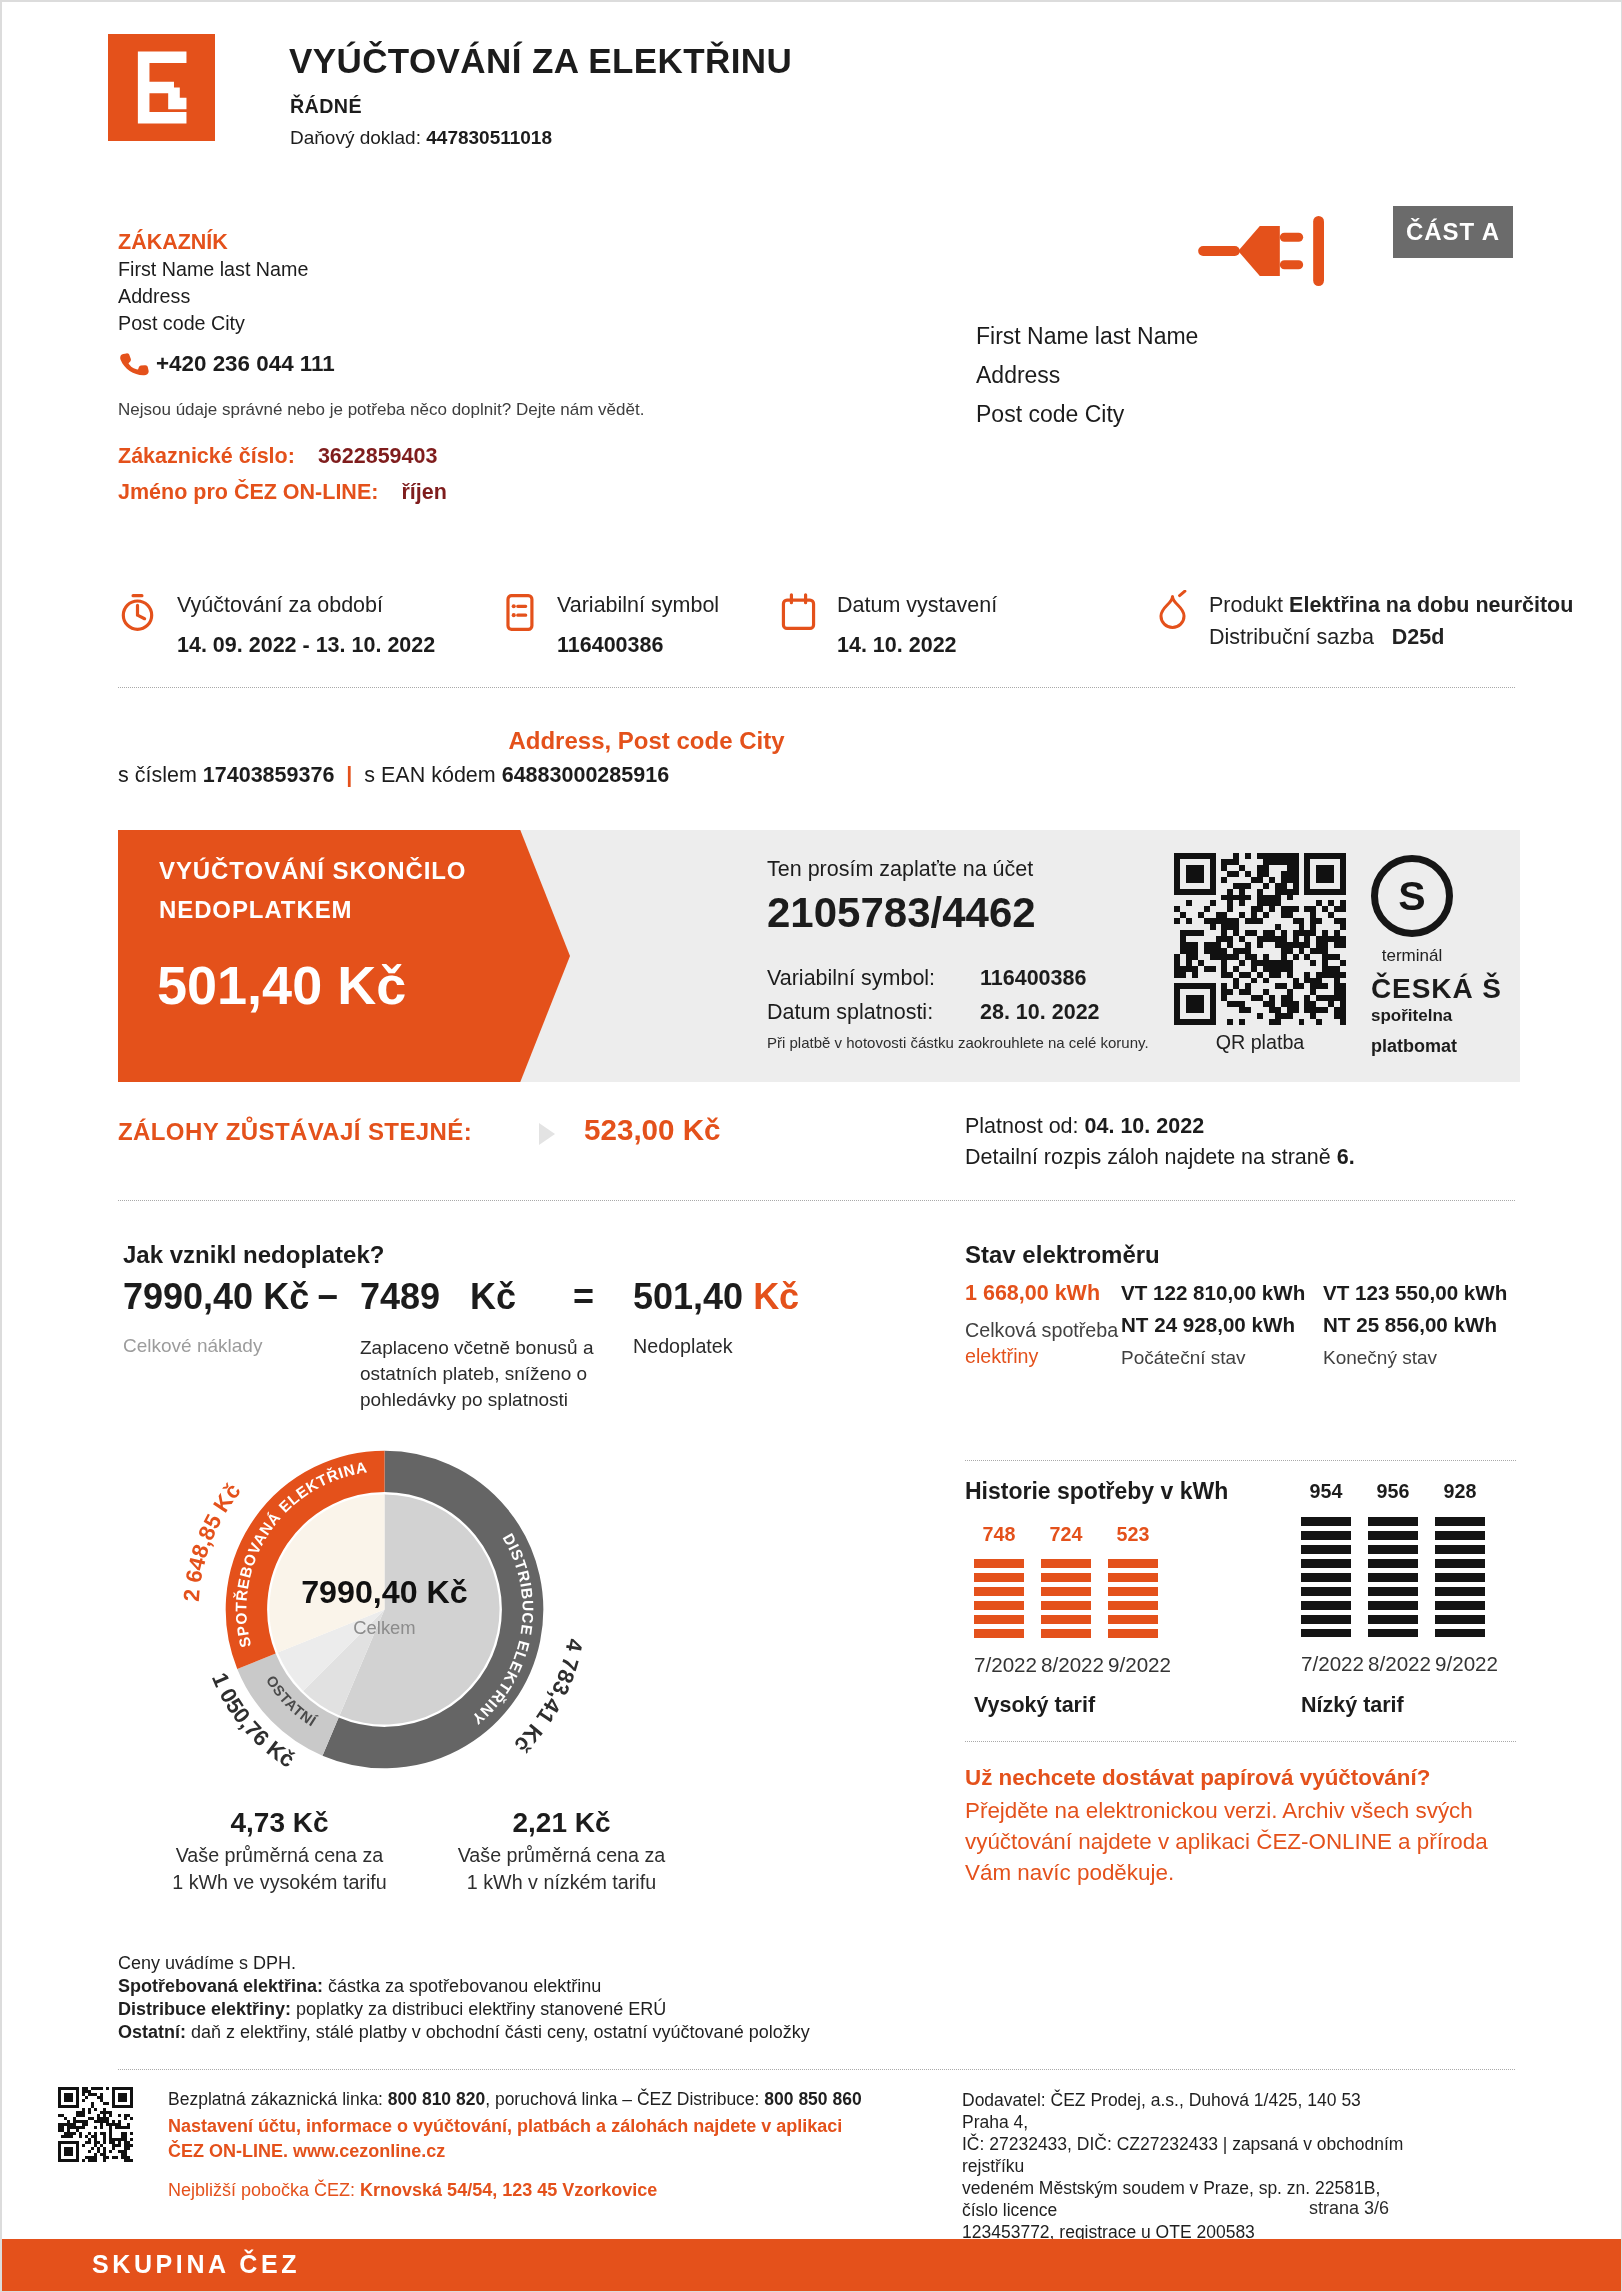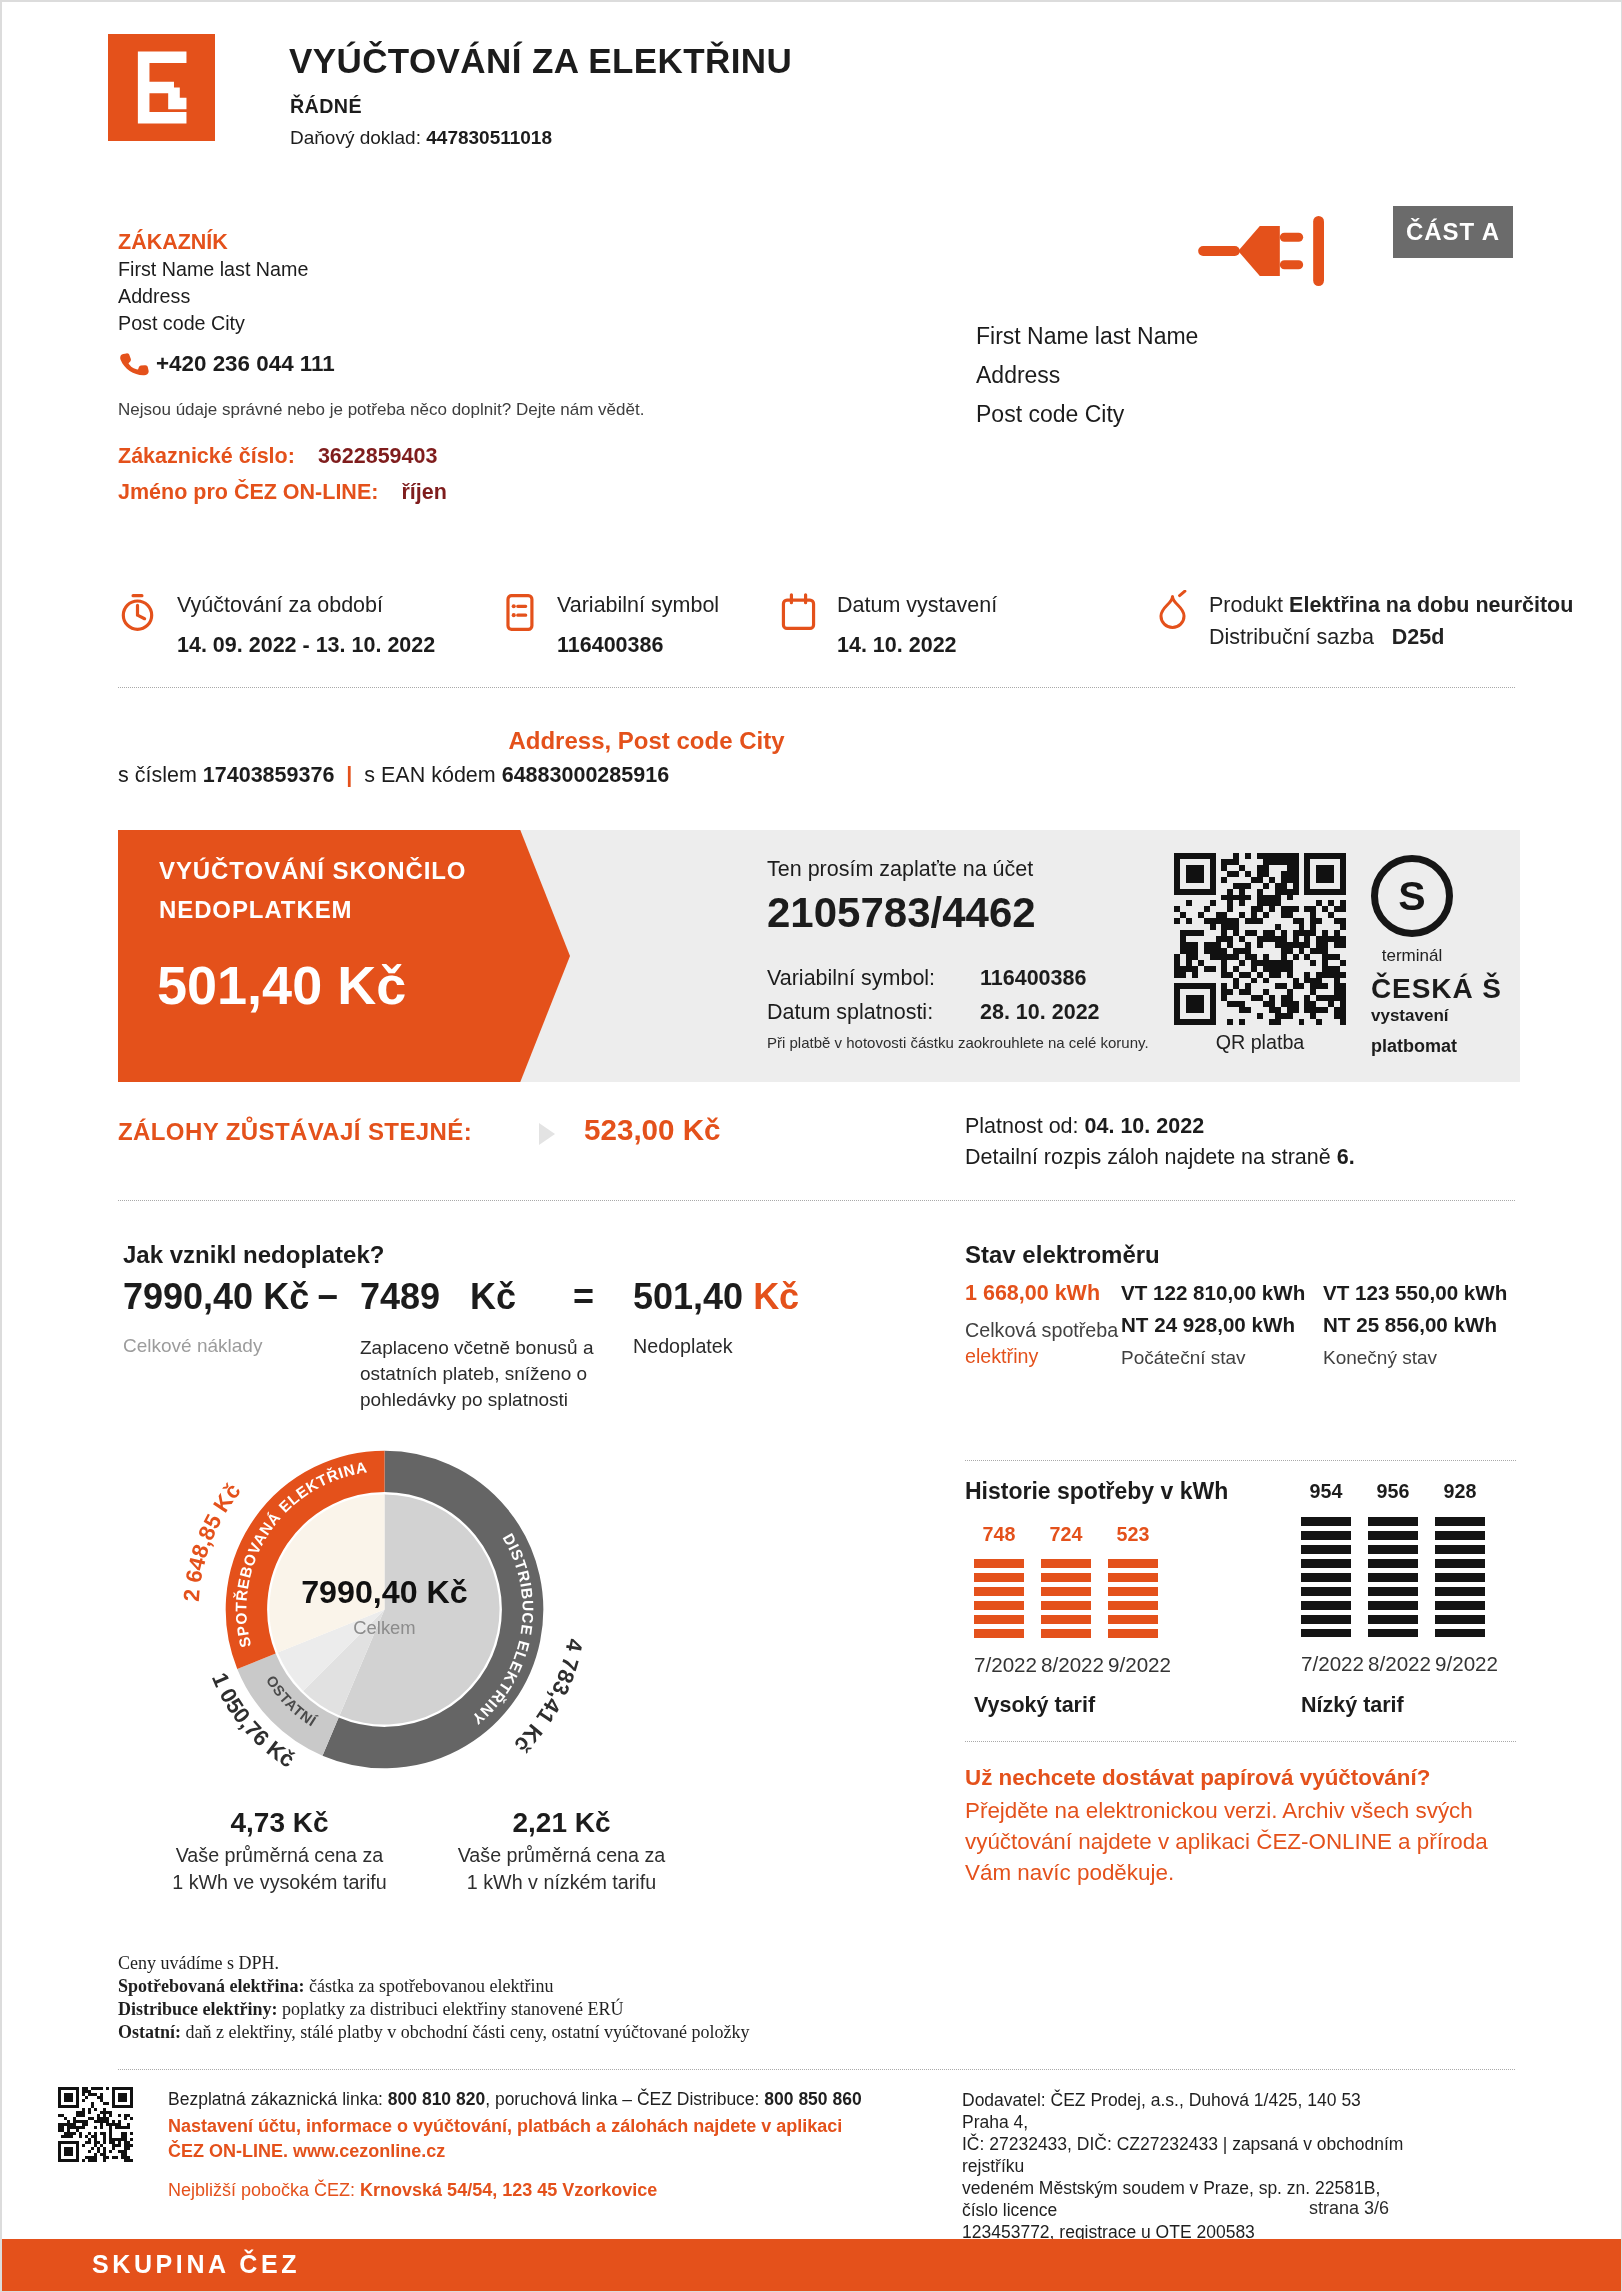--- a/index.html
+++ b/index.html
@@ -66,21 +66,21 @@
   .avg-d{font-size:19.7px;color:#2e2e2e;text-align:center;line-height:27px;}
   .hist-h{left:963px;top:1476px;font-size:23px;font-weight:bold;}
   .hbar{width:50px;text-align:center;}
   .hval{font-size:19.7px;font-weight:bold;}
   .stripes-hi{background:repeating-linear-gradient(to bottom,var(--orange) 0 9px,transparent 9px 14px);height:79px;}
   .stripes-lo{background:repeating-linear-gradient(to bottom,#141414 0 9px,transparent 9px 14px);height:120px;}
   .hmon{font-size:20.6px;color:#333;}
   .tarif{font-size:21.5px;font-weight:bold;}
   .paper-h{left:963px;top:1763px;font-size:22.4px;font-weight:bold;color:var(--orange);}
   .paper-b{left:963px;top:1793px;width:560px;font-size:22.4px;line-height:31px;color:var(--orange);}
-  .leg{left:116px;font-size:18px;color:#1f1f1f;font-family:Liberation Serif, serif;}
+  .leg{left:116px;font-size:18px;color:#1f1f1f;}
   .foot{font-size:17.5px;color:#1f1f1f;}
   .foot-or{font-size:18px;font-weight:bold;color:var(--orange);}
   .qr-small{left:56px;top:2085px;width:75px;height:75px;}
   .bottom-bar{left:0;bottom:0;width:100%;height:52px;background:var(--orange);}
   .bottom-txt{left:90px;top:10.7px;color:#fff;font-size:25px;font-weight:bold;letter-spacing:3.6px;}
   .strana{left:1233px;top:2196px;width:154px;text-align:right;font-size:18px;color:#2b2b2b;}
   svg{display:block;}
 </style>
 </head>
 <body>
@@ -649,21 +649,21 @@
           <rect x="24" y="28" width="1" height="1"></rect>
           <rect x="28" y="28" width="1" height="1"></rect>
         </svg>
       </div>
     <div class="abs qr-lab">QR platba</div>
     <div class="abs term-circ">
         <span>S</span>
       </div>
     <div class="abs term-lab">terminál</div>
     <div class="abs bank-n"><span>ČESKÁ</span> <span>Š</span></div>
-    <div class="abs bank-s">vystavení</div>
+    <div class="abs bank-s">spořitelna</div>
     <div class="abs bank-p">platbomat</div>
   </div>
 
   <div class="abs dep-h">ZÁLOHY ZŮSTÁVAJÍ STEJNÉ:</div>
   <div class="abs chev"></div>
   <div class="abs dep-amt">523,00 Kč</div>
   <div class="abs valid-row">
     <span>Platnost od: </span><span class="b">04. 10. 2022</span>
   </div>
   <div class="abs valid-row2">

